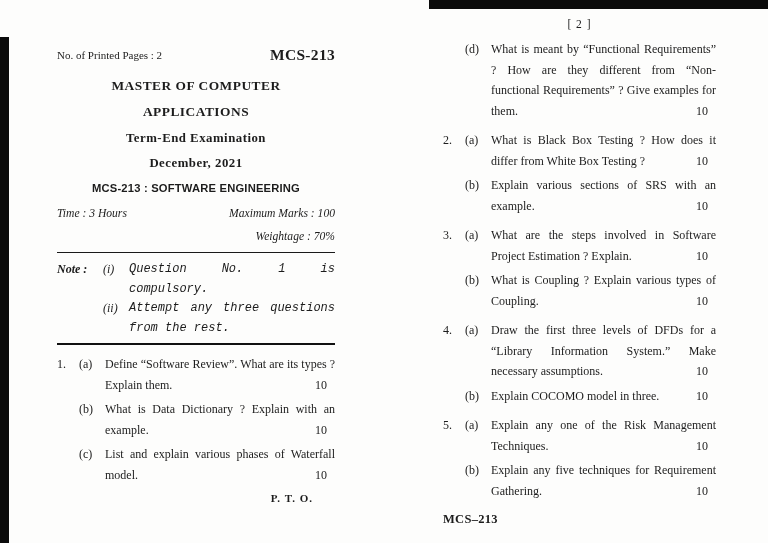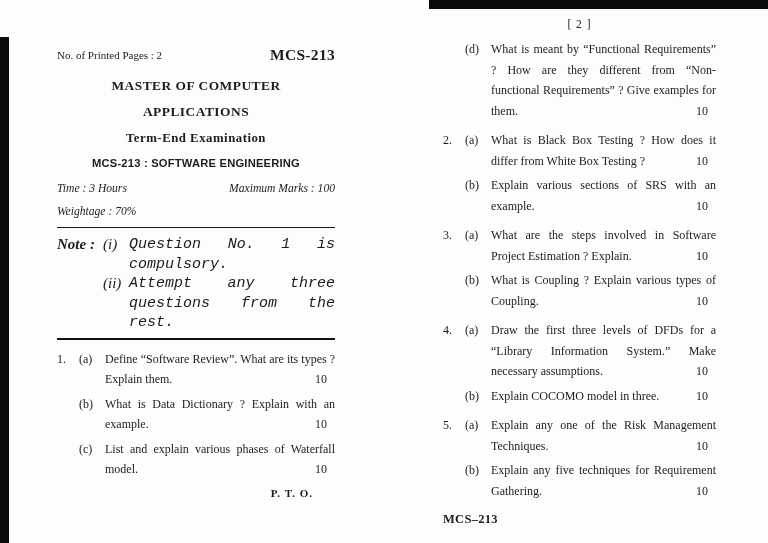--- a/index.html
+++ b/index.html
@@ -23,26 +23,26 @@
   .titles{text-align:center;font-weight:bold;}
   .t-line{letter-spacing:.5px;}
   .t1{font-size:13.4px;margin-top:14px;}
   .t2{font-size:13.4px;margin-top:10px;}
   .t3{font-size:13.4px;margin-top:10px;}
   .t4{font-size:12.8px;margin-top:11px;}
   .t5{font-size:12.8px;margin-top:10px;}
   .subject{font-family:"Liberation Sans", sans-serif;font-size:11.2px;font-weight:bold;margin-top:11px;letter-spacing:.2px;}
 
   .time-row{display:flex;justify-content:space-between;font-style:italic;font-size:11.6px;margin-top:13px;}
-  .weightage{font-style:italic;font-size:11.6px;margin-top:10px;}
+  .weightage{text-align:right;font-style:italic;font-size:11.6px;margin-top:10px;}
 
   .rule1{border-top:1.6px solid #1a1a1a;margin-top:9px;}
   .rule2{border-top:2.6px solid #111;margin-top:5px;}
 
-  .note{display:flex;font-style:italic;font-size:15px;margin-top:7px;line-height:19.5px;justify-content:center;}
+  .note{display:flex;font-style:italic;font-size:12px;margin-top:7px;line-height:19.5px;justify-content:center;}
   .note-label{flex:0 0 46px;font-weight:bold;}
   .note-items{flex:1;}
   .note-item{display:flex;}
   .note-roman{flex:0 0 26px;}
   .note-text{flex:1;text-align:justify;display:block;font-family:Liberation Mono, monospace;}
 
   
   .questions{margin-top:9px;font-size:12px;line-height:20.5px;}
   .q{display:flex;margin-top:4px;}
   .q.group{margin-top:9px;}
@@ -68,20 +68,21 @@
 
     <div class="lp-header">
       <span class="printed-pages">No. of Printed Pages : 2</span>
       <span class="paper-code">MCS-213</span>
     </div>
 
     <div class="titles">
       <div class="t-line t1">MASTER OF COMPUTER</div>
       <div class="t-line t2">APPLICATIONS</div>
       <div class="t-line t4">Term-End Examination</div>
+      <div class="t-line t5">December, 2021</div>
       <div class="subject">MCS-213 : SOFTWARE ENGINEERING</div>
     </div>
 
     <div class="time-row">
       <span>Time : 3 Hours</span>
       <span>Maximum Marks : 100</span>
     </div>
     <div class="weightage">Weightage : 70%</div>
 
     <div class="rule1"></div>

